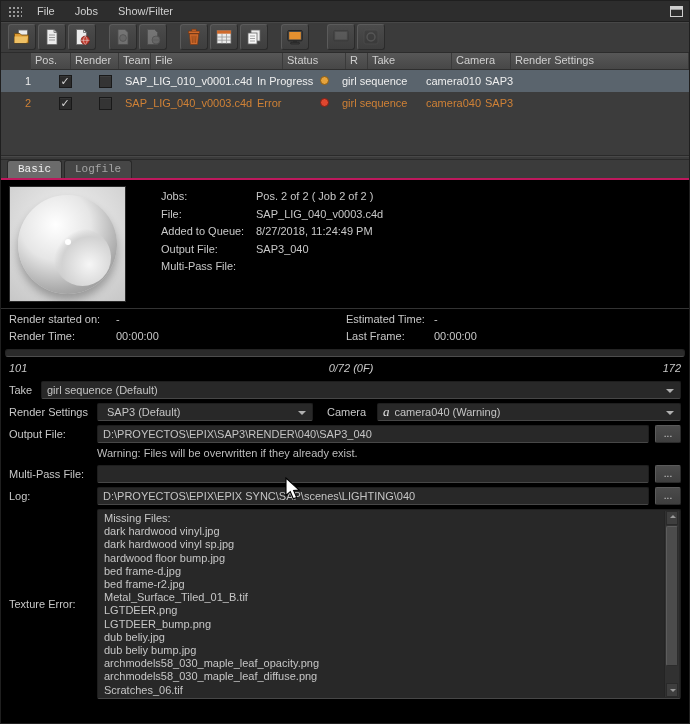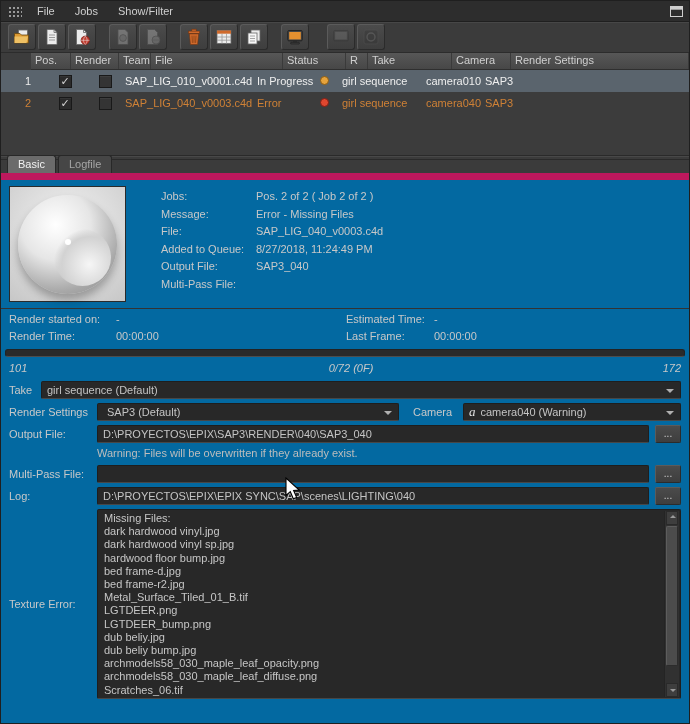--- a/index.html
+++ b/index.html
@@ -1,18 +1,18 @@
 <!DOCTYPE html>
 <html><head>
 <meta charset="utf-8">
 <style>
   * { box-sizing: border-box; margin: 0; padding: 0; }
   html,body { background:#2a2a2a; }
   body { font-family:"Liberation Sans","DejaVu Sans",sans-serif; font-size:11px; color:#c8c8c8; }
-  .window { position:relative; width:690px; height:724px; background:#0369a1; border:1px solid #1f1f1f; overflow:hidden; }
+  .window { position:relative; width:690px; height:724px; background:#000000; border:1px solid #1f1f1f; overflow:hidden; }
 
   
   .menubar { height:21px; background:#2d2d2d; border-bottom:1px solid #1f1f1f; display:flex; align-items:center; padding:0 6px; gap:2px; }
   .grip { width:15px; height:12px; margin-right:4px;
           background-image:radial-gradient(#9a9a9a 1px, transparent 1.35px);
           background-size:4px 4px; background-position:1px 1px; }
   .menu-item { padding:2px 9px; color:#cfcfcf; cursor:default; }
   .win-icon { margin-left:auto; display:flex; align-items:center; }
 
   
@@ -38,21 +38,21 @@
   .c-center { display:flex; justify-content:center; }
   .cbx { width:13px; height:13px; background:#2b2b2b; border:1px solid #191919;
          box-shadow:inset 0 1px 0 rgba(255,255,255,.05); display:flex; align-items:center; justify-content:center; }
   .cbx .tick { color:#d5d5d5; font-size:11px; line-height:10px; }
   .cbx.off { background:#343434; }
   .dot { width:9px; height:9px; border-radius:50%; }
   .tbody-empty { height:41px; background:#3c3c3c; }
   .splitter { height:5px; background:#3b3b3b; border-top:1px solid #2a2a2a; border-bottom:1px solid #2a2a2a; box-shadow:inset 0 1px 0 #484848; }
 
   
-  .tabbar { height:20px; display:flex; align-items:flex-end; padding:0 0 0 6px; gap:2px; background:#3b3b3b; border-bottom:7px solid #be185d; }
+  .tabbar { height:20px; display:flex; align-items:flex-end; padding:0 0 0 6px; gap:2px; background:#3b3b3b; border-bottom:2px solid #be185d;font-family:Liberation Mono, monospace; }
   .tab { padding:2px 10px 3px; border:1px solid #282828; border-bottom:none; border-radius:3px 3px 0 0; }
   .tab.active { background:#6b6b6b; color:#f2f2f2; }
   .tab.inactive { background:#464646; color:#a5a5a5; }
 
   
   .info { height:128px; padding:6px 8px; display:flex; }
   .thumb { width:117px; height:116px; background:radial-gradient(circle at 50% 35%, #f2f2f2, #c7c7c7); border:1px solid #2a2a2a; position:relative; flex:none; }
   .sphere { position:absolute; left:8px; top:8px; width:99px; height:99px; border-radius:50%;
             background:radial-gradient(circle at 38% 30%, #ffffff, #e6e6e6 38%, #a8a8a8 72%, #8d8d8d 95%);
             box-shadow:0 6px 9px rgba(0,0,0,.28); }
@@ -74,21 +74,21 @@
   .range .mid { position:absolute; left:12px; right:0; text-align:center; }
 
   
   .frow { height:18px; margin:4px 8px; display:flex; align-items:center; gap:6px; }
   .flabel { flex:none; }
   .w-take { width:26px; } .w-rs { width:82px; } .w-cam { width:44px; } .w-std { width:82px; }
   .dd { height:18px; background:#282828; border:1px solid #1e1e1e; border-bottom-color:#474747; border-radius:2px;
         display:flex; align-items:center; padding:0 20px 0 5px; position:relative; color:#c4c4c4; overflow:hidden; white-space:nowrap; }
   .dd::after { content:""; position:absolute; right:6px; top:7px; border:4px solid transparent; border-top-color:#b0b0b0; }
   .dd.grow { flex:1; }
-  .dd.w265 { width:302px;padding-left:9px; }
+  .dd.w265 { width:216px;padding-left:9px; }
   .cam-glyph { font-family:"Liberation Serif","DejaVu Serif",serif; font-style:italic; font-size:13px; color:#e0e0e0; margin-right:5px; }
   .txt { flex:1; height:18px; background:#282828; border:1px solid #1e1e1e; border-bottom-color:#474747; border-radius:2px;
          color:#c4c4c4; font:11px "Liberation Sans","DejaVu Sans",sans-serif; padding:0 5px; outline:none; }
   .browse { flex:none; width:26px; height:18px; background:linear-gradient(#4b4b4b,#3e3e3e); border:1px solid;
             border-color:#5b5b5b #2b2b2b #2b2b2b #5b5b5b; border-radius:2px; color:#cfcfcf; font-size:10px; line-height:10px; }
   .warn { height:14px; margin:1px 8px 1px 96px; color:#bdbdbd; }
 
   
   .texrow { margin:4px 8px; display:flex; align-items:center; gap:6px; }
   .texbox { flex:1; height:190px; background:#282828; border:1px solid #1e1e1e; border-bottom-color:#474747; border-radius:2px;
@@ -288,24 +288,20 @@
     <div class="thumb">
         <div class="sphere"></div>
       </div>
     <div class="details-rows">
 
         <div class="detail-row">
           <span class="detail-label">Jobs:</span>
           <span class="detail-value">Pos. 2 of 2 ( Job 2 of 2 )</span>
         </div>
 
-        <div class="detail-row">
-          <span class="detail-label">Message:</span>
-          <span class="detail-value">Error - Missing Files</span>
-        </div>
 
         <div class="detail-row">
           <span class="detail-label">File:</span>
           <span class="detail-value">SAP_LIG_040_v0003.c4d</span>
         </div>
 
         <div class="detail-row">
           <span class="detail-label">Added to Queue:</span>
           <span class="detail-value">8/27/2018, 11:24:49 PM</span>
         </div>

